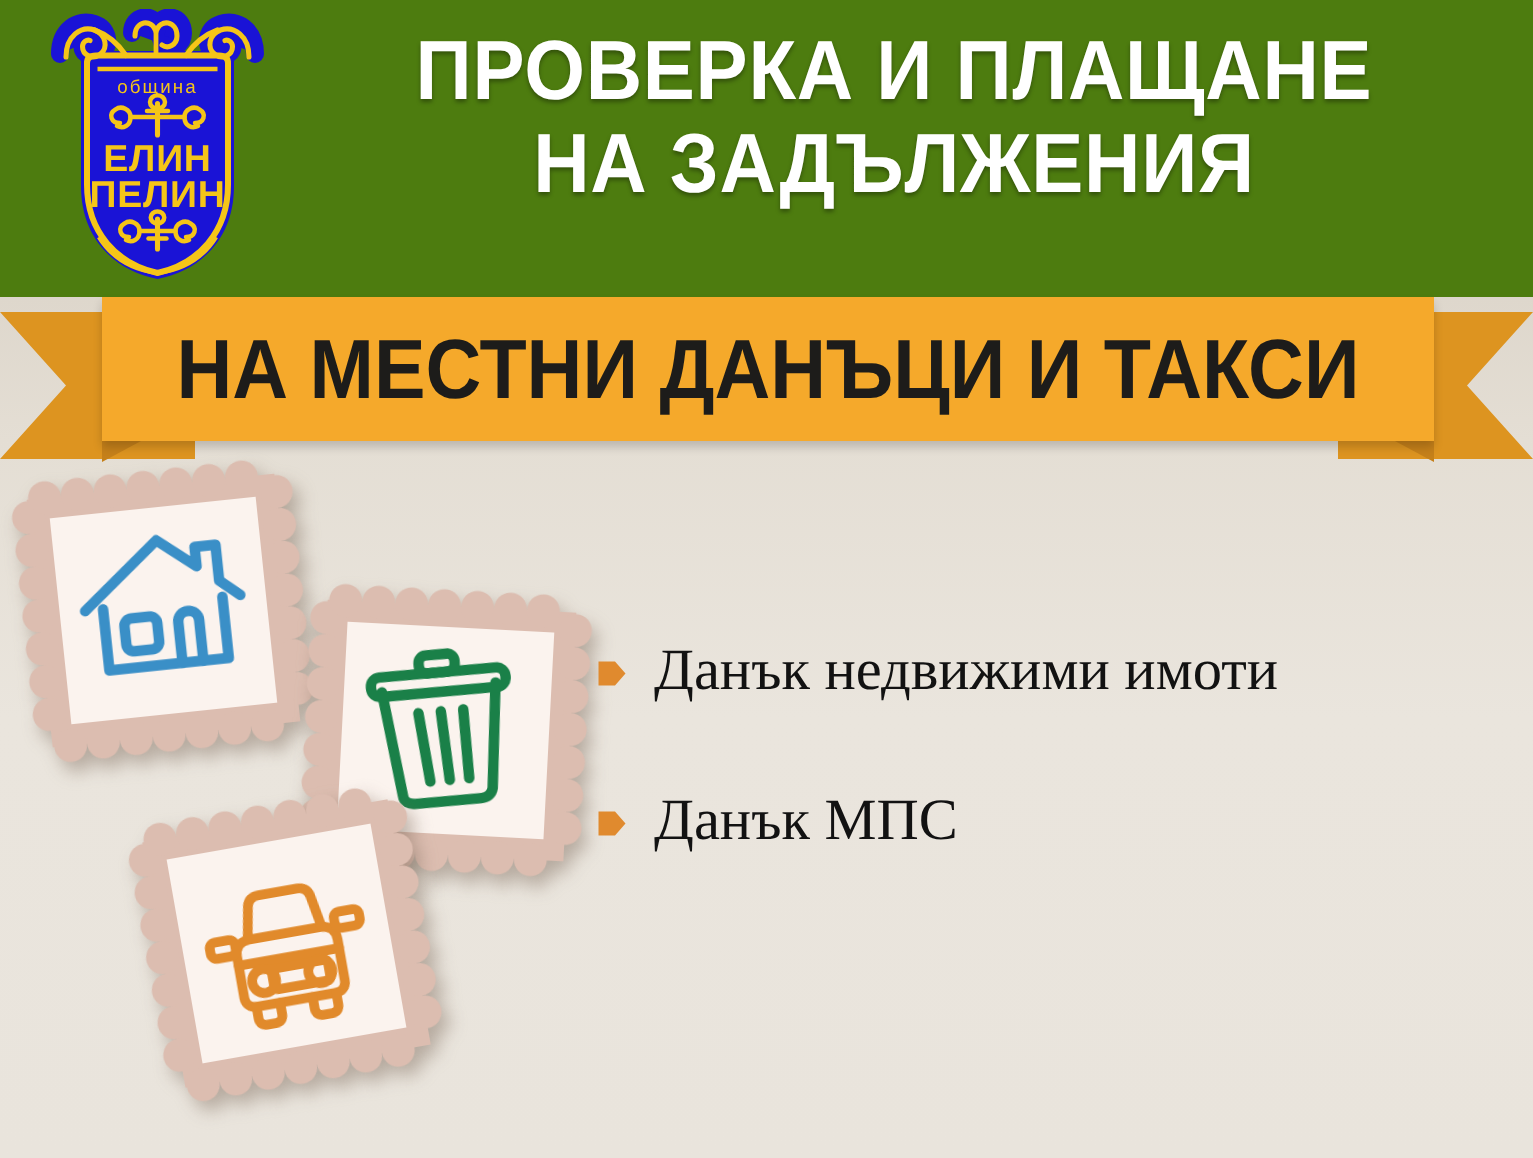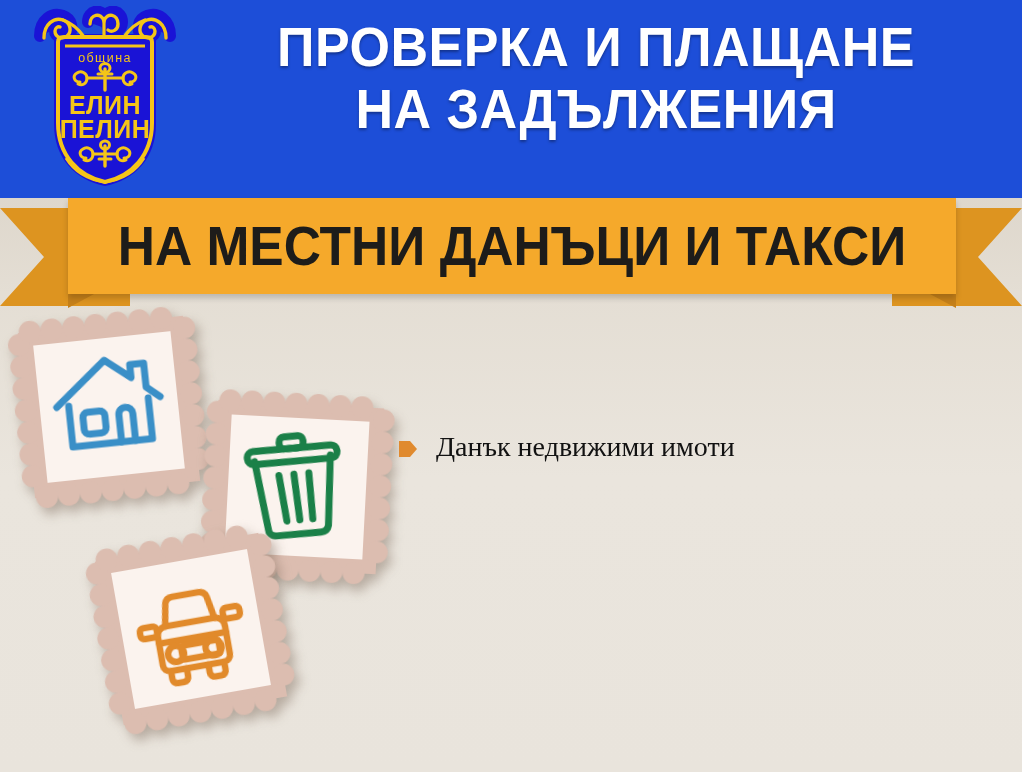--- a/index.html
+++ b/index.html
@@ -6,21 +6,21 @@
   html,body { width:1022px; height:772px; overflow:hidden; }
   body {
     font-family:"Liberation Sans", sans-serif;
     background:linear-gradient(180deg,#c8c0b2 0%, #d6cec2 10%, #e4ded4 38%, #eae5dd 62%, #e9e4dc 100%);
     position:relative;
   }
 
   
   #header {
     position:absolute; left:0; top:0; width:1022px; height:198px;
-    background:#1d4ed8;
+    background:#4d7c0f;
     overflow:visible;
   }
   #header-title {
     position:absolute; left:190px; top:16px; width:812px;
     text-align:center;
     color:#ffffff;
     font-family:"Liberation Sans", sans-serif;
     font-weight:bold;
     font-size:56px;
     line-height:62px;
@@ -81,21 +81,21 @@
   
   #tax-list { position:absolute; left:398px; top:424px; width:620px; }
   .tax-item {
     display:flex; align-items:center;
     margin-bottom:54px;
   }
   .bullet-arrow { width:20px; height:22px; flex:0 0 20px; margin-right:18px; margin-top:4px; }
   .bullet-arrow svg { display:block; }
   .tax-label {
     font-family:"Liberation Serif", serif;
-    font-size:28px;
+    font-size:39px;
     line-height:46px;
     color:#121212;
     white-space:nowrap;
   }
 </style>
 </head>
 <body>
 
 <div id="header">
 
@@ -318,14 +318,22 @@
   <div class="tax-item">
     <span class="bullet-arrow">
       <svg viewBox="0 0 20 22" width="20" height="22">
         <path d="M1 3 L12 3 L19 11 L12 19 L1 19 Z" fill="#e08a2e"></path>
       </svg>
     </span>
     <span class="tax-label">Данък недвижими имоти</span>
   </div>
 
 
+  <div class="tax-item">
+    <span class="bullet-arrow">
+      <svg viewBox="0 0 20 22" width="20" height="22">
+        <path d="M1 3 L12 3 L19 11 L12 19 L1 19 Z" fill="#e08a2e"></path>
+      </svg>
+    </span>
+    <span class="tax-label">Данък МПС</span>
+  </div>
 
 </div>
 
 </body></html>

